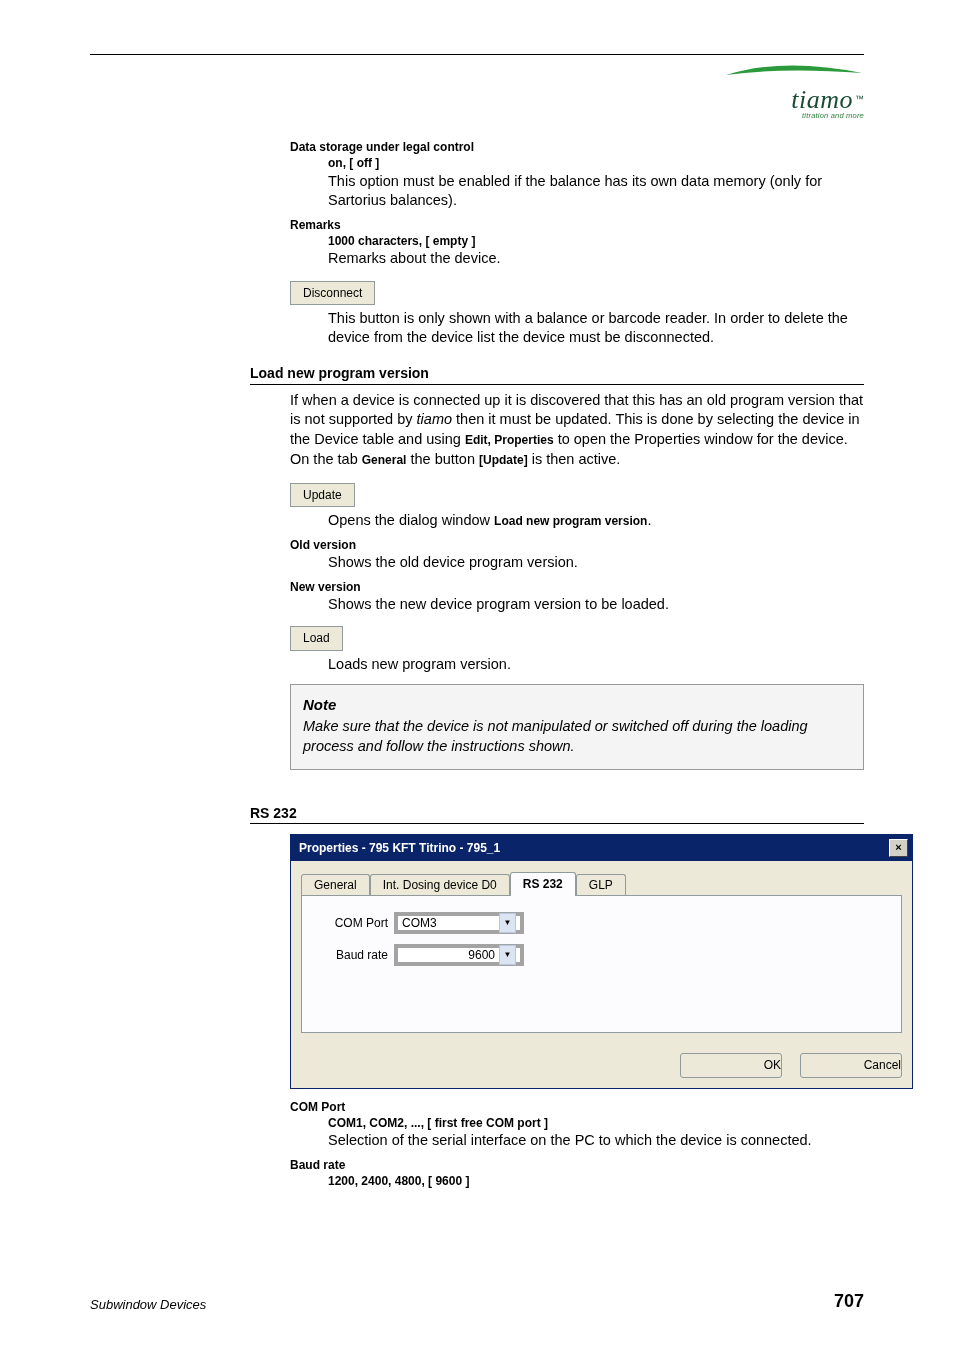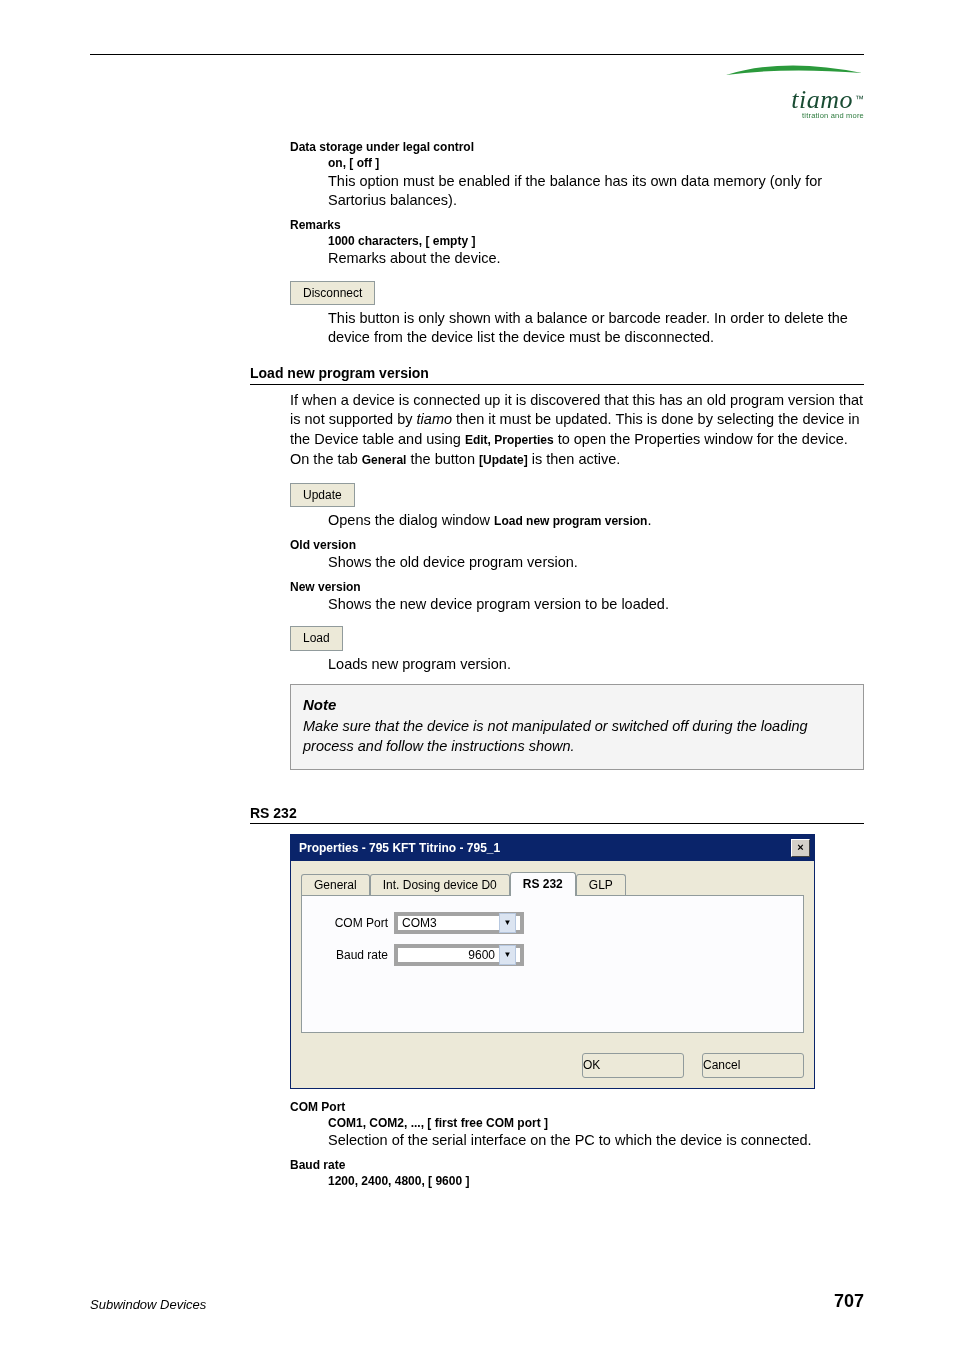--- a/index.html
+++ b/index.html
@@ -42,20 +42,21 @@
     font-style: normal;
     color: #194c33;
     margin-left: 2px;
   }
   .logo-tag {
     font-size: 7.5px;
     color: #2b7a3c;
     letter-spacing: 0.2px;
     text-align: right;
     margin-top: -2px;
+    font-style: italic;
   }
   .logo-swoosh {
     height: 18px;
     width: 140px;
   }
   .content {
     margin-left: 200px;
   }
   .field-name {
     font-family: Verdana, Arial, sans-serif;
@@ -123,21 +124,21 @@
   }
   .note-text {
     font-style: italic;
     font-size: 14.5px;
   }
   .dlg-wrap {
     margin-left: 40px;
     margin-top: 10px;
   }
   .dlg {
-    width: 525px;
+    width: 623px;
     border: 1px solid #0a246a;
     background: #ece9d8;
     font-family: Tahoma, Arial, sans-serif;
     box-sizing: border-box;
   }
   .dlg-title {
     background: #0a246a;
     color: #fff;
     font-size: 12px;
     font-weight: bold;
@@ -230,21 +231,21 @@
     margin-left: 4px;
   }
   .dlg-buttons {
     display: flex;
     justify-content: flex-end;
     padding: 10px 10px 10px 10px;
     gap: 18px;
   }
   .dlg-btn {
     width: 100px;
-    text-align: left;
+    text-align: right;
     padding: 3px 0;
     font-size: 12px;
     background: #ece9d8;
     border: 1px solid #919b9c;
     border-radius: 3px;
   }
   .footer {
     display: flex;
     justify-content: space-between;
     align-items: flex-end;

